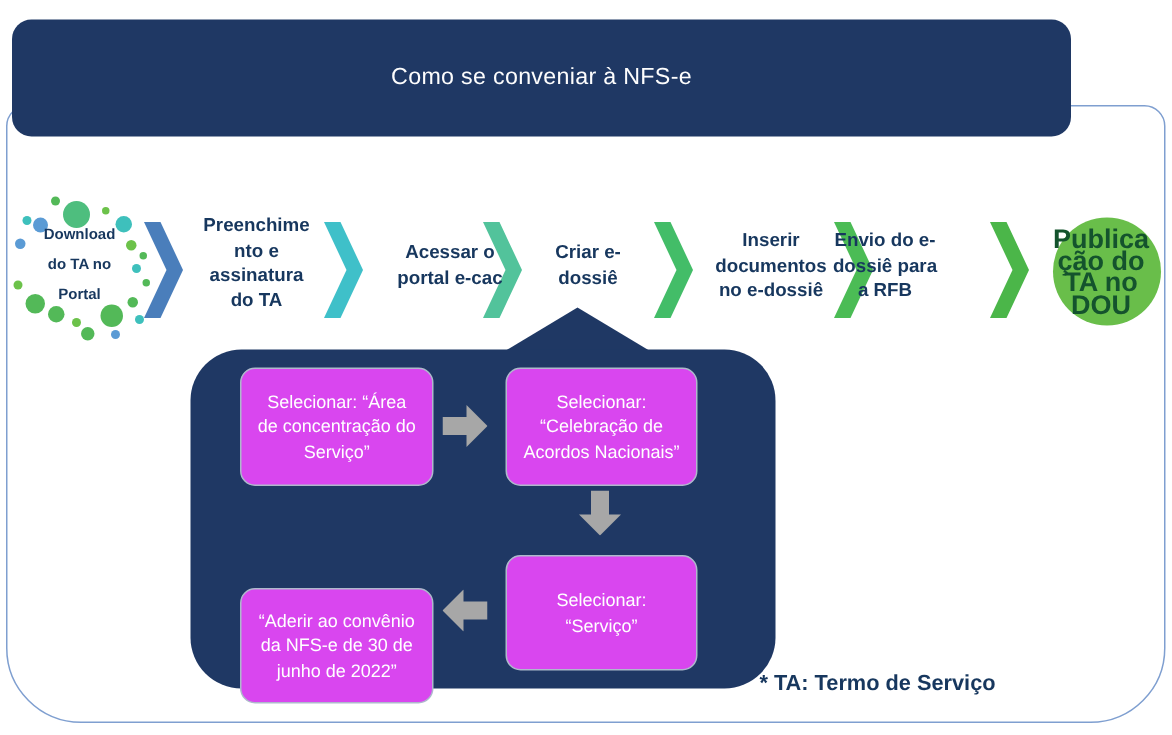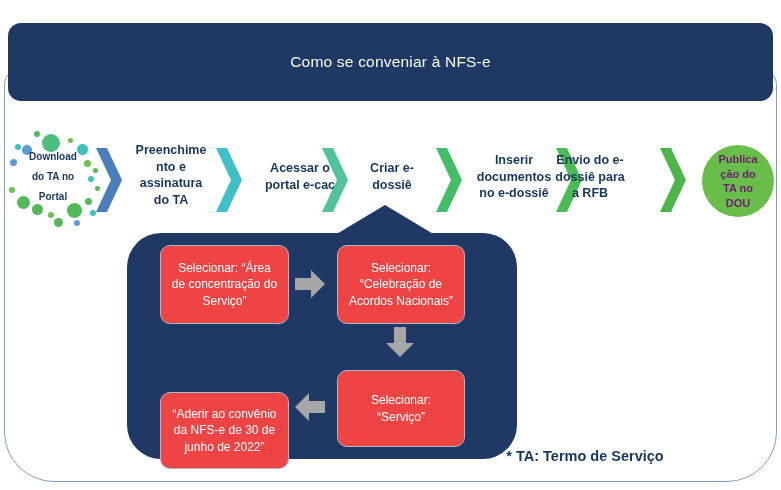--- a/index.html
+++ b/index.html
@@ -3,45 +3,45 @@
 <meta charset="utf-8">
 <style>
   html,body{margin:0;padding:0;background:#fff;}
   body{width:781px;height:490px;position:relative;font-family:"Liberation Sans",sans-serif;overflow:hidden;}
 
   
   .frame{position:absolute;left:4px;top:70px;width:771px;height:410px;
          border:1px solid #7F9FD0;border-radius:14px 14px 50px 50px;background:#fff;}
 
   
-  .header{position:absolute;left:8px;top:23px;width:765px;height:78px;background:#1F3864;
+  .header{position:absolute;left:8px;top:13px;width:706px;height:78px;background:#1F3864;
           border-radius:13px;display:flex;align-items:center;justify-content:center;}
   .header-title{color:#FDFDFD;font-size:15.5px;letter-spacing:.2px;}
 
   
   .step-label{position:absolute;color:#17375E;font-weight:bold;font-size:12.5px;line-height:16.5px;
               text-align:center;}
   .chevron{position:absolute;width:26px;height:64px;}
   .dots{position:absolute;left:5px;top:130px;width:96px;height:96px;}
   .dot{position:absolute;border-radius:50%;}
   .dg{background:#53B958}.dg2{background:#4EBE7E}.dgl{background:#6CC24A}
   .dt{background:#3EC0BC}.db{background:#5B9BD5}
   .dots-label{position:absolute;left:0;top:17px;width:96px;text-align:center;color:#17375E;
               font-weight:bold;font-size:10px;line-height:20px;}
   .end-circle{position:absolute;left:702px;top:145px;width:72px;height:72px;border-radius:50%;
-              background:#69BE4A;display:flex;align-items:center;justify-content:center;
-              color:#701a75;font-weight:bold;font-size:11px;line-height:14.5px;text-align:center;}
+              background:#69BE4A;display:flex;align-items:center;
+              color:#14532d;font-weight:bold;font-size:18px;line-height:14.5px;text-align:center;}
 
   
   .panel{position:absolute;left:127px;top:233px;width:390px;height:226px;background:#1F3864;
          border-radius:34px;}
   .panel-tip{position:absolute;left:335px;top:205px;width:0;height:0;
              border-left:50px solid transparent;border-right:50px solid transparent;
              border-bottom:30px solid #1F3864;}
-  .pbox{position:absolute;background:#ef4444;border:1.5px solid #AEB9CC;border-radius:10px;
+  .pbox{position:absolute;background:#d946ef;border:1.5px solid #AEB9CC;border-radius:10px;
         color:#fff;font-size:12px;line-height:16.5px;text-align:center;
         display:flex;align-items:center;justify-content:center;}
   .box1{left:33px;top:12px;width:127px;height:77px;}
   .box2{left:210px;top:12px;width:126px;height:77px;}
   .box3{left:210px;top:137px;width:126px;height:75px;}
   .box4{left:33px;top:137px;width:127px;height:75px;margin-top:22px;}
   .garr{position:absolute;}
 
   .footnote{position:absolute;left:455px;top:448px;width:260px;text-align:center;
             color:#17375E;font-weight:bold;font-size:14.5px;}

